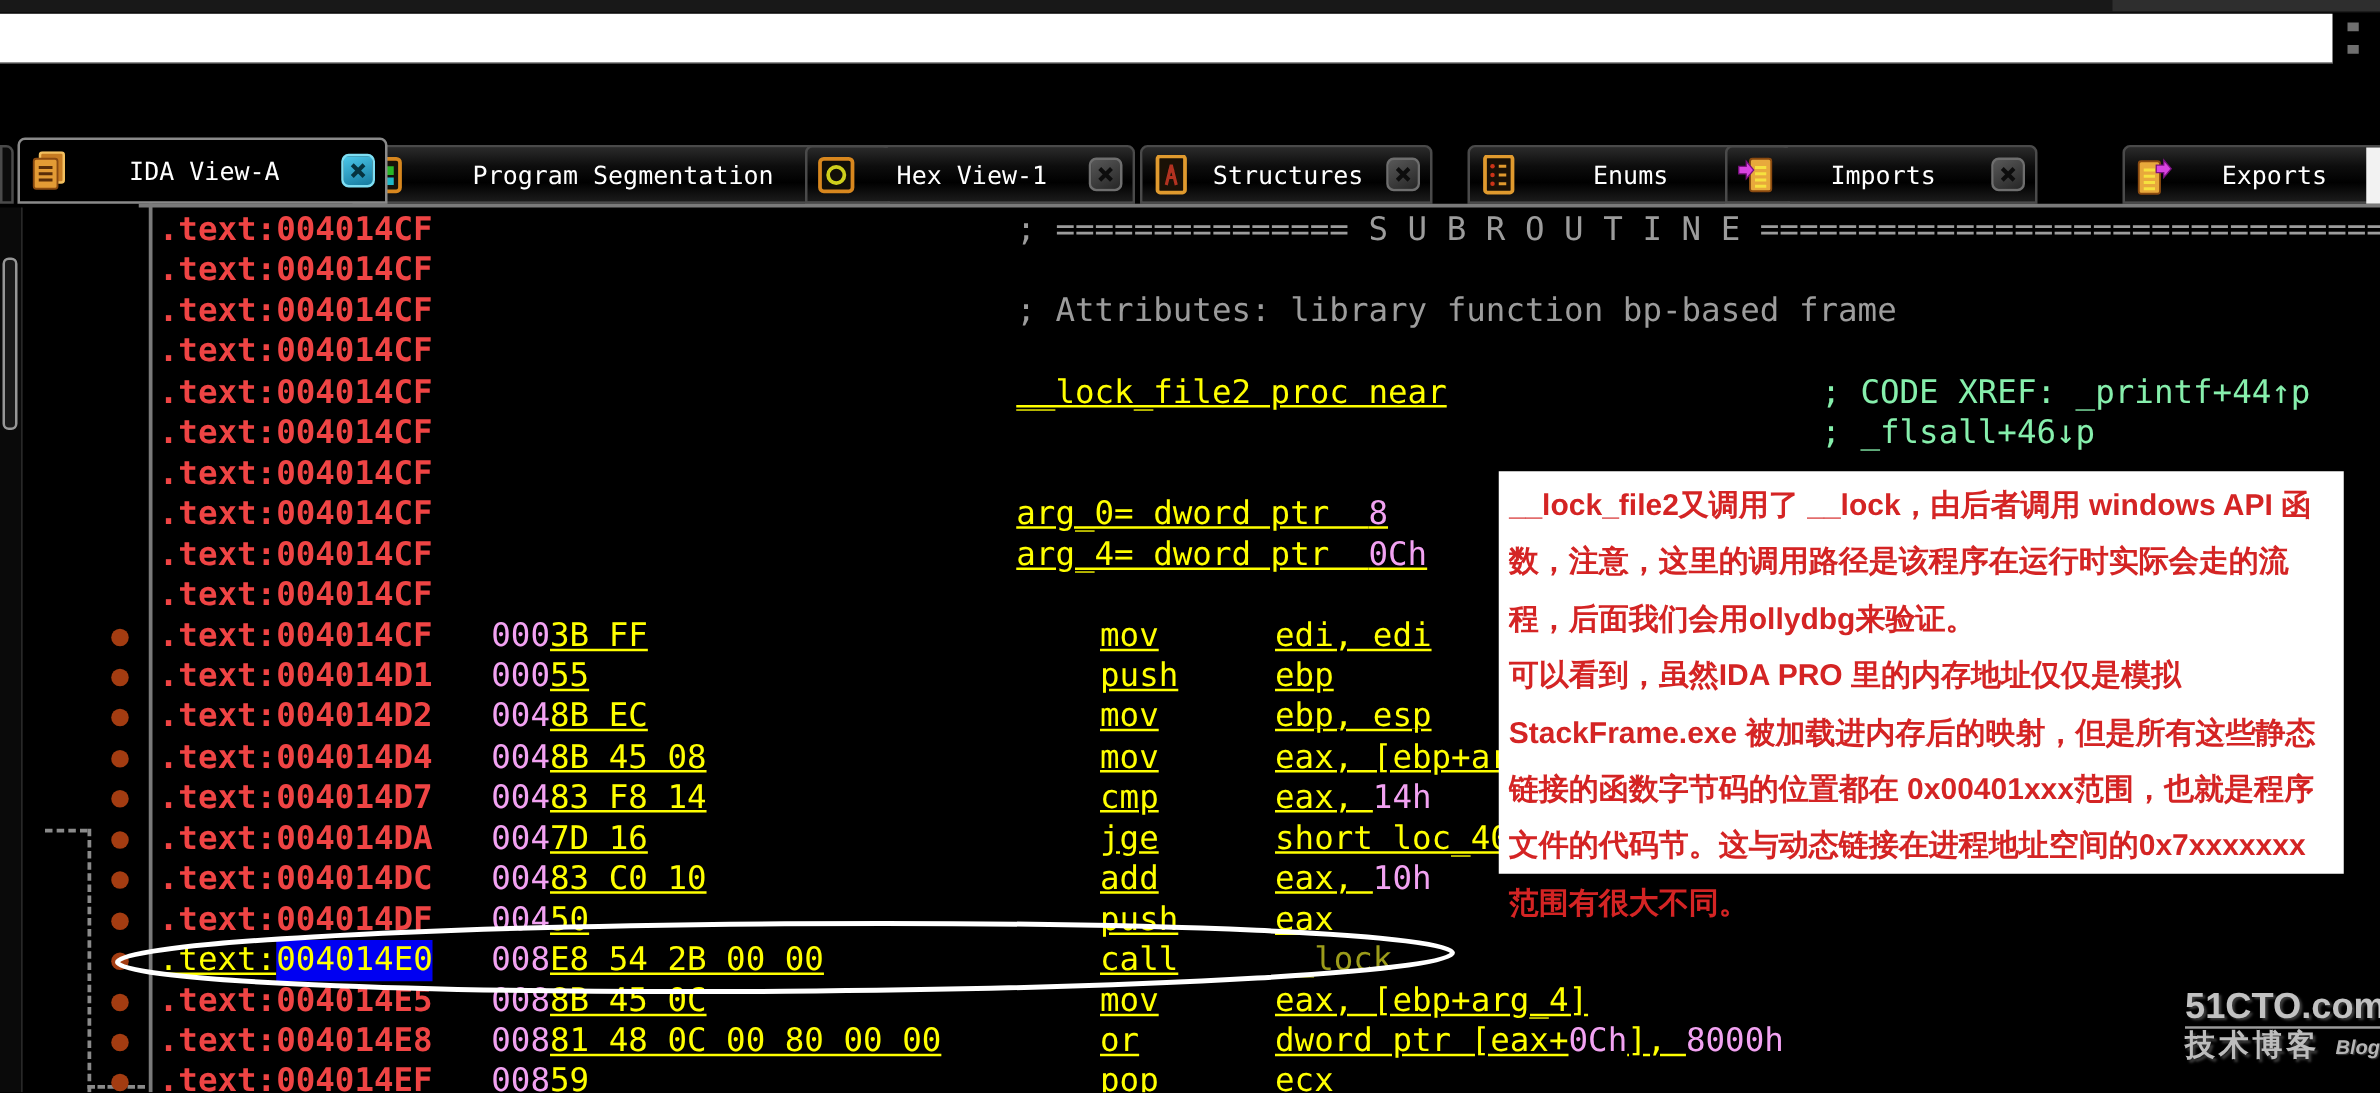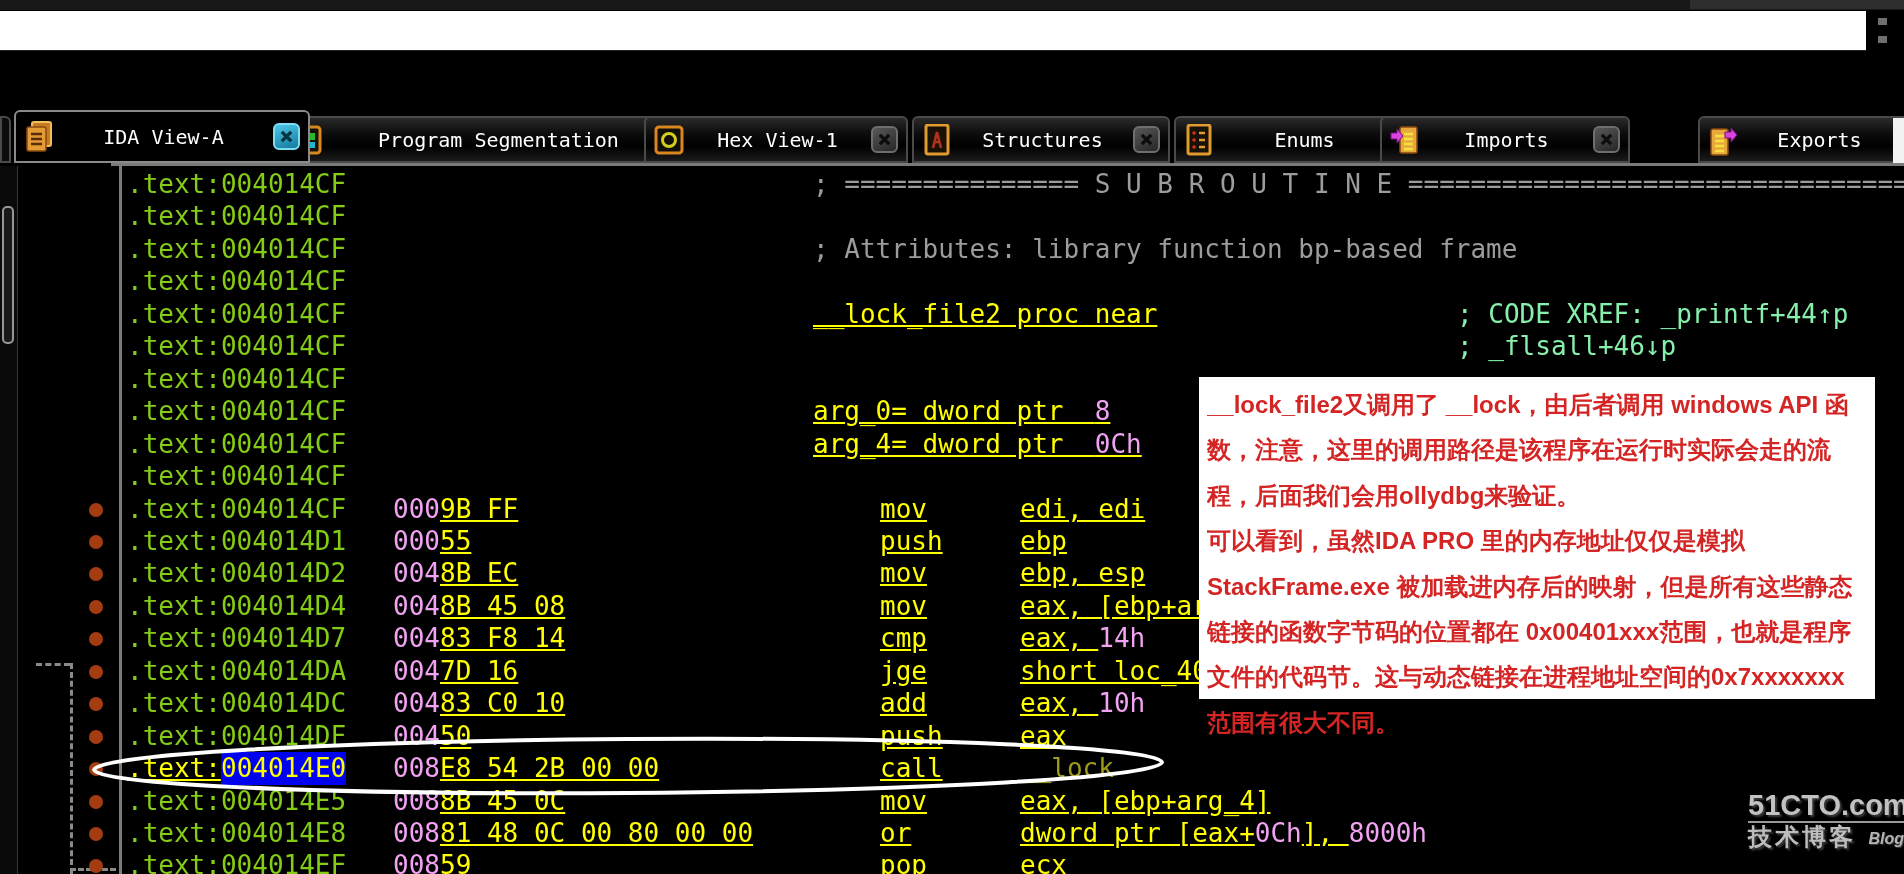--- a/index.html
+++ b/index.html
@@ -11,41 +11,41 @@
   .top-input{position:absolute;left:0;top:11px;width:1866px;height:39px;background:#ffffff;border-bottom:1px solid #222;}
   .tiny-mark{position:absolute;width:9px;height:7px;background:#6f6f6f;}
   .tm1{left:1878px;top:18px;} .tm2{left:1878px;top:36px;}
   
   .tab{position:absolute;top:116px;height:47px;border:2px solid #4a4a4a;border-radius:6px 6px 0 0;
        background:linear-gradient(180deg,#2a2a2a 0%,#0d0d0d 35%,#000 65%,#1b1b1b 100%);
        display:flex;align-items:center;padding:0 8px;box-sizing:border-box;gap:8px;color:#fff;}
   .tab.active{top:110px;height:53px;border-color:#8a8a8a;background:#000;z-index:3;}
   .tab-stub{position:absolute;left:0;top:116px;width:11px;height:47px;border:2px solid #4a4a4a;border-radius:0 6px 0 0;background:#0c0c0c;box-sizing:border-box;}
   .t1{left:14px;width:296px;} .t2{left:282px;width:430px;} .t3{left:644px;width:264px;}
-  .t4{left:912px;width:258px;} .t5{left:1174px;width:258px;} .t6{left:1380px;width:250px;} .t7{left:1698px;width:240px;}
+  .t4{left:912px;width:234px;} .t5{left:1174px;width:258px;} .t6{left:1380px;width:250px;} .t7{left:1698px;width:240px;}
   .tab-label{flex:1;text-align:center;font:20px "DejaVu Sans Mono",monospace;color:#fff;white-space:nowrap;overflow:hidden;}
   .tab-icon{width:30px;height:32px;flex:0 0 30px;}
   .close-btn{width:27px;height:27px;flex:0 0 27px;border-radius:6px;border:2px solid #6e6e6e;box-sizing:border-box;
              background:linear-gradient(150deg,#585858,#262626);display:flex;align-items:center;justify-content:center;}
   .close-btn svg{width:15px;height:15px;}
   .tab.active .close-btn{background:linear-gradient(160deg,#4cc8ea,#15799e);border-color:#7edff4;}
   .edge-sliver{position:absolute;left:1893px;top:118px;width:11px;height:45px;background:#f2f2f2;}
   
   .pane-h{position:absolute;left:111px;top:163px;width:1793px;height:3px;background:#7a7a7a;}
   .pane-v{position:absolute;left:119px;top:163px;width:3px;height:711px;background:#7a7a7a;}
   .vscroll{position:absolute;left:0;top:166px;width:17px;height:708px;background:#0a0a0a;border-right:1px solid #333;}
   .vthumb{position:absolute;left:2px;top:40px;width:12px;height:138px;border:2px solid #979797;border-radius:5px;background:#191919;box-sizing:border-box;}
   
   #listing{position:absolute;left:127px;top:168px;width:1777px;height:706px;}
   .lrow{position:absolute;left:0;height:33px;width:1780px;white-space:pre;
         font:26px/32.45px "DejaVu Sans Mono",monospace;}
   .lrow > span{position:absolute;top:0;}
   .f-addr{left:0;} .f-addr2{left:94px;} .f-stk{left:266px;} .f-byt{left:313px;}
   .f-body{left:686px;} .f-mn{left:753px;} .f-ops{left:893px;} .f-cmt{left:1330px;}
-  .c-addr{color:#84cc16;} .c-y{color:#ffff00;text-decoration:underline;} .c-p{color:#f2a2f2;} .c-v{color:#86efac;}
+  .c-addr{color:#ef4444;font-weight:bold;} .c-y{color:#ffff00;text-decoration:underline;} .c-p{color:#f2a2f2;} .c-v{color:#86efac;}
   .c-g{color:#9c9c9c;} .c-o{color:#9c9c1a;}
   .hl{background:#0000f2;color:#ffff00;}
   .dot{position:absolute;left:-38px;top:10px;width:14px;height:14px;border-radius:50%;background:#a33c11;}
   
   .dash-v{position:absolute;left:70px;top:663px;height:211px;width:0;border-left:3px dashed #8a8a8a;}
   .dash-h1{position:absolute;left:36px;top:663px;width:34px;height:0;border-top:3px dashed #8a8a8a;}
   .dash-h2{position:absolute;left:70px;top:868px;width:46px;height:0;border-top:3px dashed #8a8a8a;}
   
   #annotation{position:absolute;left:1199px;top:377px;width:676px;height:322px;background:#ffffff;
               padding:5px 8px;box-sizing:border-box;z-index:5;}
@@ -204,21 +204,21 @@
       <div class="lrow" style="top: 0px;"><span class="f-addr c-addr">.text:004014CF</span><span class="f-body c-g">; =============== S U B R O U T I N E ========================================================</span></div>
       <div class="lrow" style="top: 32.45px;"><span class="f-addr c-addr">.text:004014CF</span></div>
       <div class="lrow" style="top: 64.9px;"><span class="f-addr c-addr">.text:004014CF</span><span class="f-body c-g">; Attributes: library function bp-based frame</span></div>
       <div class="lrow" style="top: 97.35px;"><span class="f-addr c-addr">.text:004014CF</span></div>
       <div class="lrow" style="top: 129.8px;"><span class="f-addr c-addr">.text:004014CF</span><span class="f-body c-y">__lock_file2 proc near</span><span class="f-cmt c-v">; CODE XREF: _printf+44↑p</span></div>
       <div class="lrow" style="top: 162.25px;"><span class="f-addr c-addr">.text:004014CF</span><span class="f-cmt c-v">; _flsall+46↓p</span></div>
       <div class="lrow" style="top: 194.7px;"><span class="f-addr c-addr">.text:004014CF</span></div>
       <div class="lrow" style="top: 227.15px;"><span class="f-addr c-addr">.text:004014CF</span><span class="f-body c-y">arg_0= dword ptr  <span class="c-p">8</span></span></div>
       <div class="lrow" style="top: 259.6px;"><span class="f-addr c-addr">.text:004014CF</span><span class="f-body c-y">arg_4= dword ptr  <span class="c-p">0Ch</span></span></div>
       <div class="lrow" style="top: 292.05px;"><span class="f-addr c-addr">.text:004014CF</span></div>
-      <div class="lrow" style="top: 324.5px;"><div class="dot"></div><span class="f-addr c-addr">.text:004014CF</span><span class="f-stk c-p">000</span><span class="f-byt c-y">9B FF</span><span class="f-mn c-y">mov</span><span class="f-ops"><span class="c-y">edi, edi</span></span></div>
+      <div class="lrow" style="top: 324.5px;"><div class="dot"></div><span class="f-addr c-addr">.text:004014CF</span><span class="f-stk c-p">000</span><span class="f-byt c-y">3B FF</span><span class="f-mn c-y">mov</span><span class="f-ops"><span class="c-y">edi, edi</span></span></div>
       <div class="lrow" style="top: 356.95px;"><div class="dot"></div><span class="f-addr c-addr">.text:004014D1</span><span class="f-stk c-p">000</span><span class="f-byt c-y">55</span><span class="f-mn c-y">push</span><span class="f-ops"><span class="c-y">ebp</span></span></div>
       <div class="lrow" style="top: 389.4px;"><div class="dot"></div><span class="f-addr c-addr">.text:004014D2</span><span class="f-stk c-p">004</span><span class="f-byt c-y">8B EC</span><span class="f-mn c-y">mov</span><span class="f-ops"><span class="c-y">ebp, esp</span></span></div>
       <div class="lrow" style="top: 421.85px;"><div class="dot"></div><span class="f-addr c-addr">.text:004014D4</span><span class="f-stk c-p">004</span><span class="f-byt c-y">8B 45 08</span><span class="f-mn c-y">mov</span><span class="f-ops"><span class="c-y">eax, [ebp+arg_0]</span></span></div>
       <div class="lrow" style="top: 454.3px;"><div class="dot"></div><span class="f-addr c-addr">.text:004014D7</span><span class="f-stk c-p">004</span><span class="f-byt c-y">83 F8 14</span><span class="f-mn c-y">cmp</span><span class="f-ops"><span class="c-y">eax, </span><span class="c-p">14h</span></span></div>
       <div class="lrow" style="top: 486.75px;"><div class="dot"></div><span class="f-addr c-addr">.text:004014DA</span><span class="f-stk c-p">004</span><span class="f-byt c-y">7D 16</span><span class="f-mn c-y">jge</span><span class="f-ops"><span class="c-y">short loc_4014F2</span></span></div>
       <div class="lrow" style="top: 519.2px;"><div class="dot"></div><span class="f-addr c-addr">.text:004014DC</span><span class="f-stk c-p">004</span><span class="f-byt c-y">83 C0 10</span><span class="f-mn c-y">add</span><span class="f-ops"><span class="c-y">eax, </span><span class="c-p">10h</span></span></div>
       <div class="lrow" style="top: 551.65px;"><div class="dot"></div><span class="f-addr c-addr">.text:004014DF</span><span class="f-stk c-p">004</span><span class="f-byt c-y">50</span><span class="f-mn c-y">push</span><span class="f-ops"><span class="c-y">eax</span></span></div>
       <div class="lrow" style="top: 584.1px;"><div class="dot"></div><span class="f-addr c-y">.text:</span><span class="f-addr2 hl">004014E0</span><span class="f-stk c-p">008</span><span class="f-byt c-y">E8 54 2B 00 00</span><span class="f-mn c-y">call</span><span class="f-ops"><span class="c-o">__lock</span></span></div>
       <div class="lrow" style="top: 616.55px;"><div class="dot"></div><span class="f-addr c-addr">.text:004014E5</span><span class="f-stk c-p">008</span><span class="f-byt c-y">8B 45 0C</span><span class="f-mn c-y">mov</span><span class="f-ops"><span class="c-y">eax, [ebp+arg_4]</span></span></div>
       <div class="lrow" style="top: 649px;"><div class="dot"></div><span class="f-addr c-addr">.text:004014E8</span><span class="f-stk c-p">008</span><span class="f-byt c-y">81 48 0C 00 80 00 00</span><span class="f-mn c-y">or</span><span class="f-ops"><span class="c-y">dword ptr [eax+</span><span class="c-p">0Ch</span><span class="c-y">], </span><span class="c-p">8000h</span></span></div>

